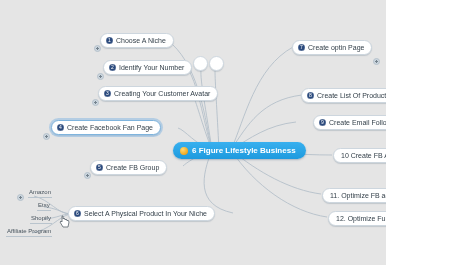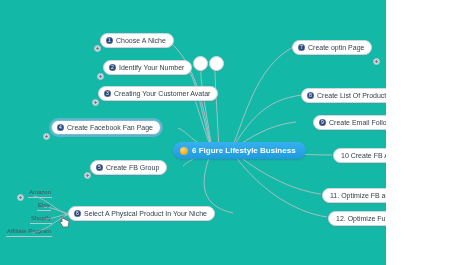--- a/index.html
+++ b/index.html
@@ -9,21 +9,21 @@
   body {
     width: 450px;
     height: 265px;
     overflow: hidden;
     font-family: "Liberation Sans", sans-serif;
   }
   #canvas {
     position: relative;
     width: 386px;
     height: 265px;
-    background: #14b8a6;
+    background: #e5e5e5;
     overflow: hidden;
   }
   #edges {
     position: absolute;
     left: 0; top: 0;
     width: 450px;
     height: 265px;
     pointer-events: none;
   }
 

